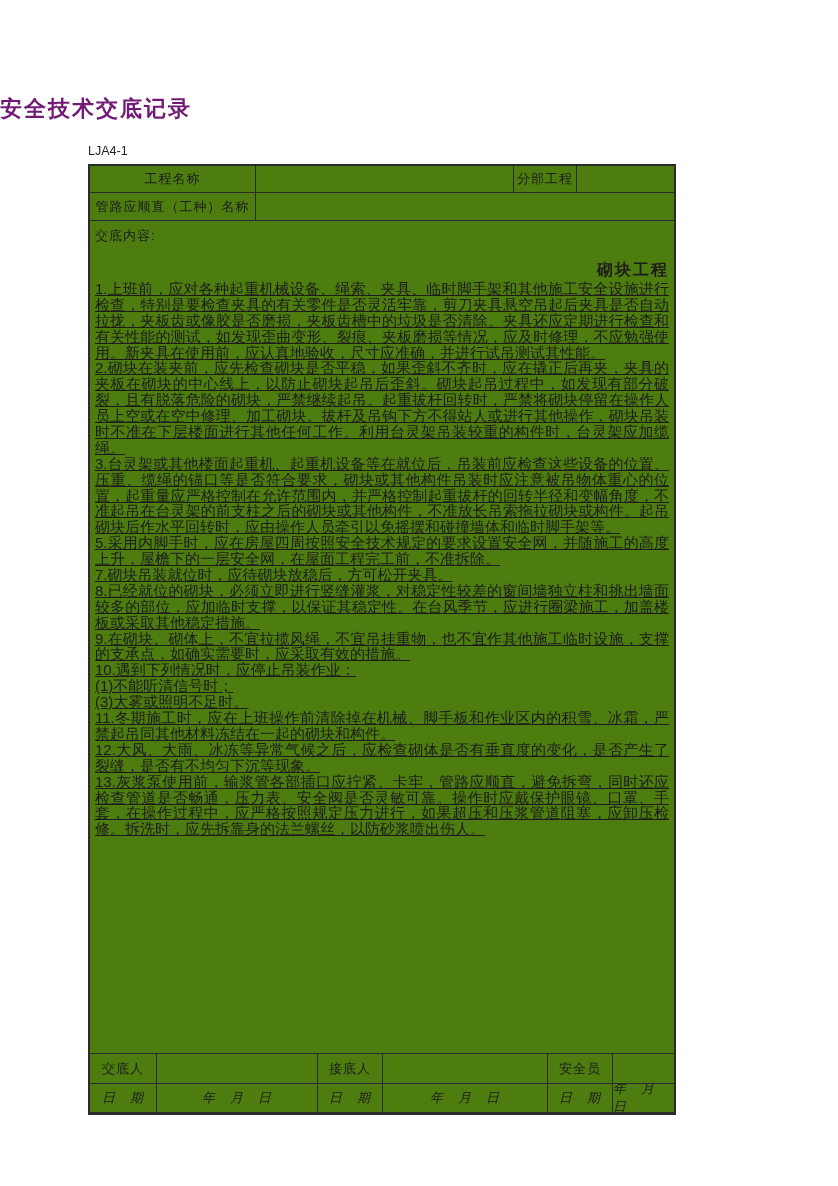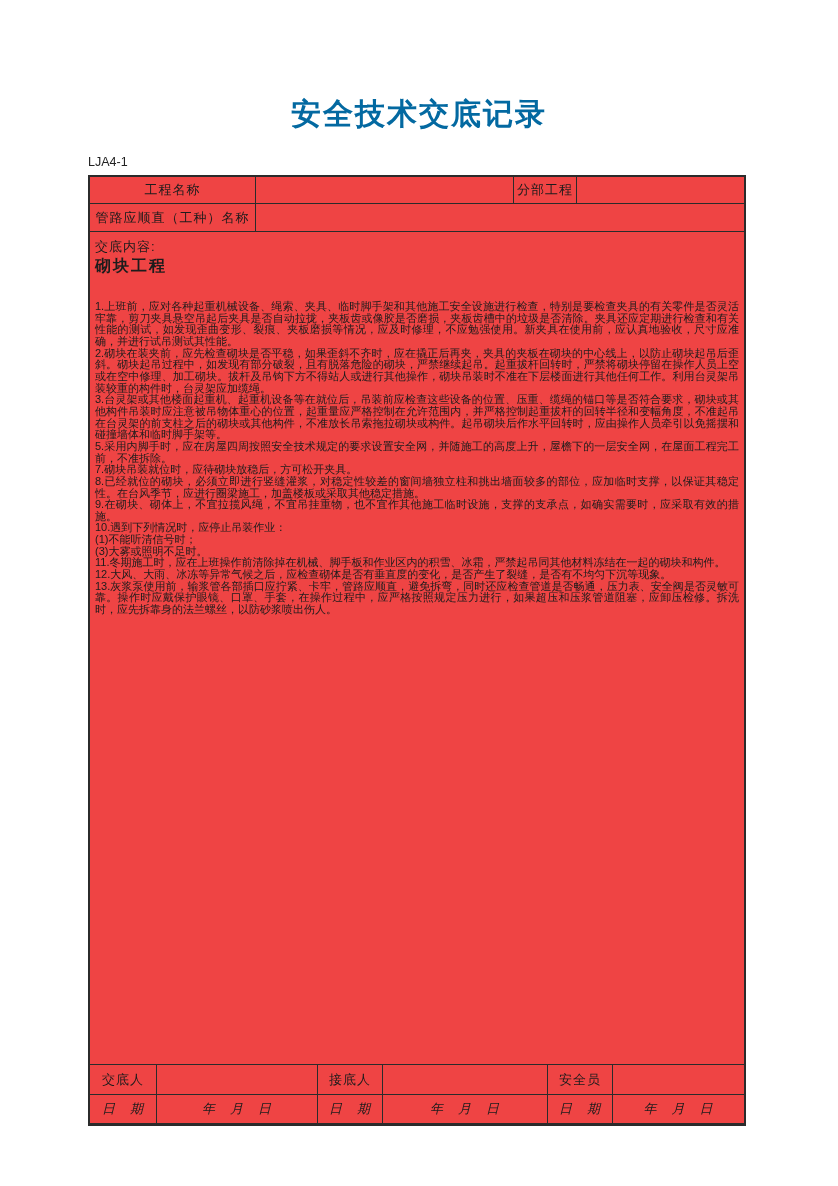--- a/index.html
+++ b/index.html
@@ -5,39 +5,39 @@
   * { margin: 0; padding: 0; box-sizing: border-box; }
   html, body { background: #ffffff; }
   body {
     width: 838px; height: 1186px;
     font-family: "Liberation Sans", sans-serif;
     color: #1c1c1c;
     overflow: hidden;
   }
   .page-title {
     margin-top: 94px;
-    text-align: center;
-    font-size: 30px;
+    text-align: left;
+    font-size: 22px;
     font-weight: bold;
     letter-spacing: 2px;
-    color: #0369a1;
+    color: #701a75;
   }
   .form-code {
     width: 658px;
     margin: 20px 0 6px 88px;
     text-align: left;
     padding-right: 140px;
     font-size: 12.5px;
     color: #222;
   }
   .form {
-    width: 658px;
+    width: 588px;
     margin-left: 88px;
     border: 2px solid #2b2b2b;
-    background: #ef4444;
+    background: #4d7c0f;
   }
   .row { display: flex; border-bottom: 1px solid #2b2b2b; }
   .cell {
     border-right: 1px solid #2b2b2b;
     display: flex; align-items: center; justify-content: center;
     font-size: 13px;
     letter-spacing: 1px;
     color: #1c1c1c;
     overflow: hidden;
   }
@@ -56,31 +56,31 @@
   .bw3 { width: 65px;  flex: 0 0 65px; }
   .bw4 { width: 165px; flex: 0 0 165px; }
   .bw5 { width: 65px;  flex: 0 0 65px; }
   .content {
     height: 833px;
     border-bottom: 1px solid #2b2b2b;
     padding: 6px 5px 0 5px;
   }
   .content-label { font-size: 13px; letter-spacing: 1px; }
   .content-heading {
-    margin-top: 0;
-    text-align: left;
+    margin-top: 15px;
+    text-align: right;
     font-size: 16px;
     font-weight: bold;
     letter-spacing: 2px;
   }
   .content-body {
-    margin-top: 24px;
-    font-size: 11px;
+    font-size: 15px;
     line-height: 1.06;
     text-align: justify;
+    text-decoration: underline;
   }
   .content-item { overflow-wrap: anywhere; }
 </style>
 </head>
 <body>
 
 <div>
 
   <h1 class="page-title">安全技术交底记录</h1>
 

